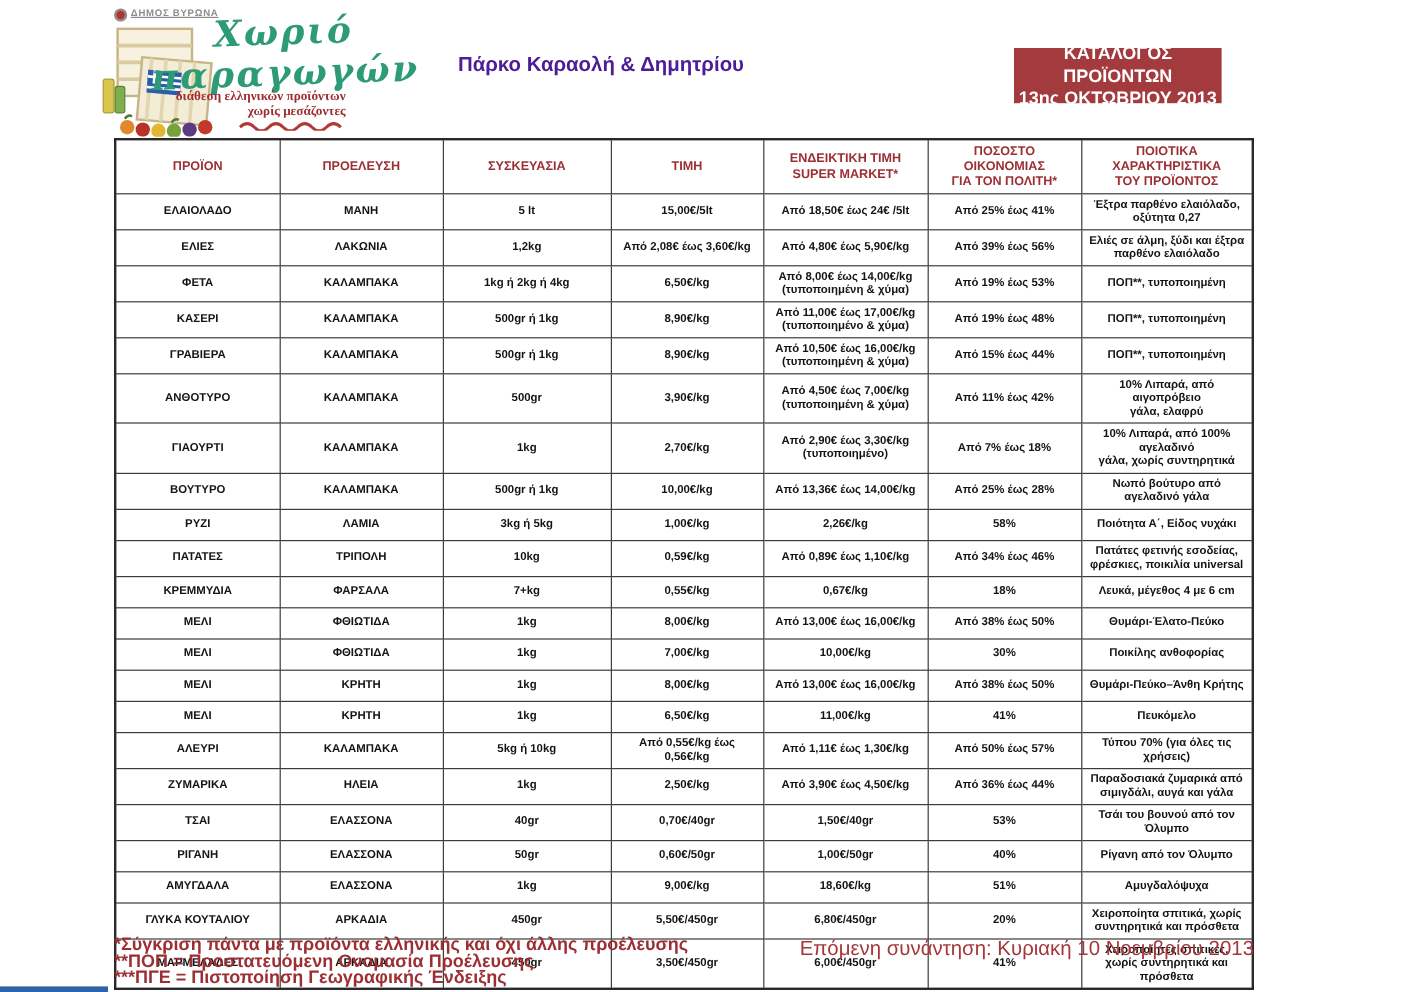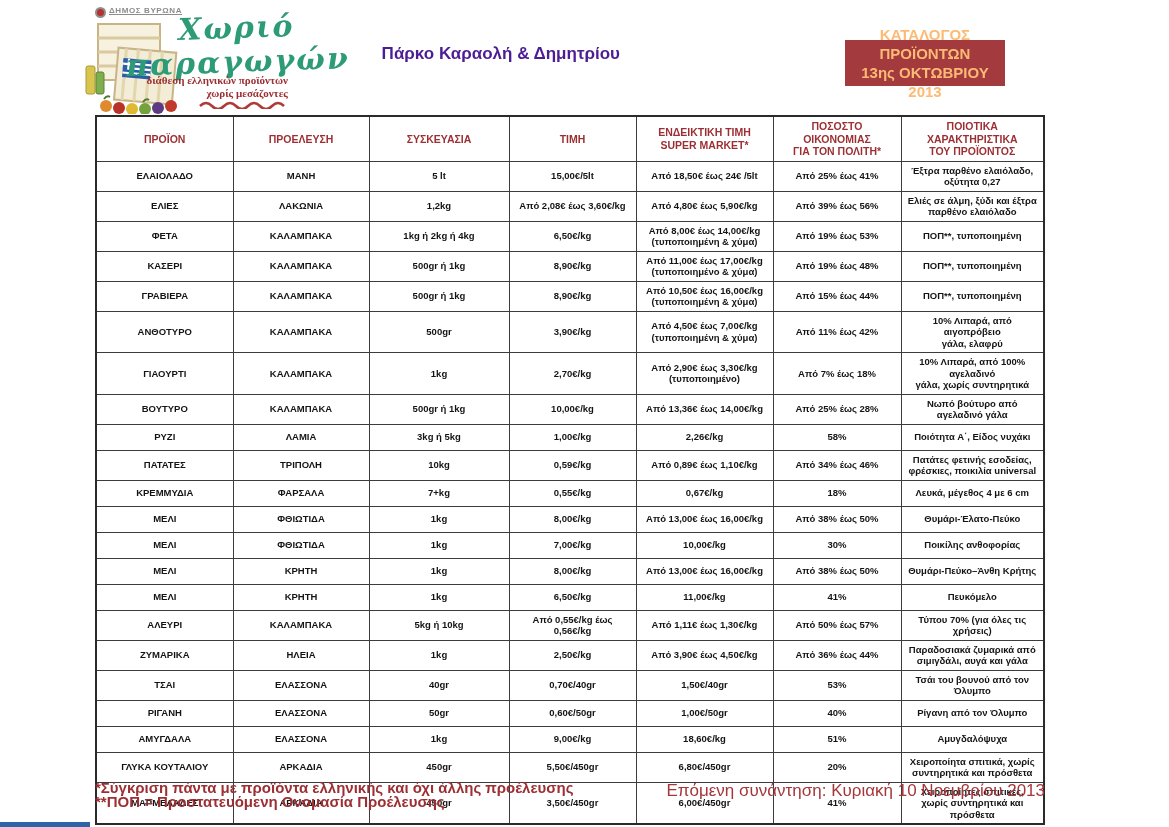--- a/index.html
+++ b/index.html
@@ -18,22 +18,22 @@
     position:absolute;color:#2e9b77;font-family:"DejaVu Serif",serif;
     font-style:italic;font-weight:bold;transform:rotate(-2deg);letter-spacing:2px;
   }
   .brand1{left:178px;top:10px;font-size:30px;}
   .brand2{left:126px;top:44px;font-size:30px;}
   .tagline{position:absolute;left:100px;top:74px;width:188px;text-align:right;
     color:#9c2f33;font-weight:bold;font-size:11px;line-height:13px;font-family:Liberation Serif, serif;}
   .squiggle{position:absolute;left:198px;top:101px;}
   .location{position:absolute;left:320px;top:44px;width:300px;text-align:right;
     color:#4c1d95;font-weight:bold;font-size:17px;line-height:20px;}
-  .catalog-box{position:absolute;left:845px;top:40px;width:160px;height:46px;
-    background:#a23a3e;color:#fdba74;font-weight:bold;font-size:15px;line-height:19px;
+  .catalog-box{position:absolute;left:845px;top:40px;width:173px;height:46px;
+    background:#a23a3e;color:#ffffff;font-weight:bold;font-size:15px;line-height:19px;
     display:flex;flex-direction:column;justify-content:center;text-align:center;}
   
   table.price{position:absolute;left:95px;top:115px;width:948px;border-collapse:collapse;
     table-layout:fixed;border:2px solid #2a2a2a;}
   table.price th,table.price td{border:1px solid #3c3c3c;text-align:center;vertical-align:middle;
     white-space:pre-line;padding:3px 3px;overflow:hidden;}
   table.price th{color:#9c2f33;font-size:10.5px;font-weight:bold;height:30px;line-height:12.5px;}
   table.price td{color:#141414;font-size:9.5px;font-weight:bold;line-height:11.5px;height:19px;}
   
   .notes{position:absolute;left:95px;top:781px;color:#9c2f33;font-weight:bold;
@@ -332,17 +332,18 @@
       <td>41%</td>
       <td>Χειροποίητες σπιτικές,
 χωρίς συντηρητικά και πρόσθετα</td>
     </tr>
       </tbody>
   </table>
 
   <div class="notes">
     <div>*Σύγκριση πάντα με προϊόντα ελληνικής και όχι άλλης προέλευσης</div>
     <div>**ΠΟΠ = Προστατευόμενη Ονομασία Προέλευσης</div>
+    <div>***ΠΓΕ = Πιστοποίηση Γεωγραφικής  Ένδειξης</div>
   </div>
   <div class="next-meeting">Επόμενη συνάντηση: Κυριακή 10 Νοεμβρίου 2013</div>
 
   <div class="bottom-strip"></div>
 </div>
 
 </body></html>

